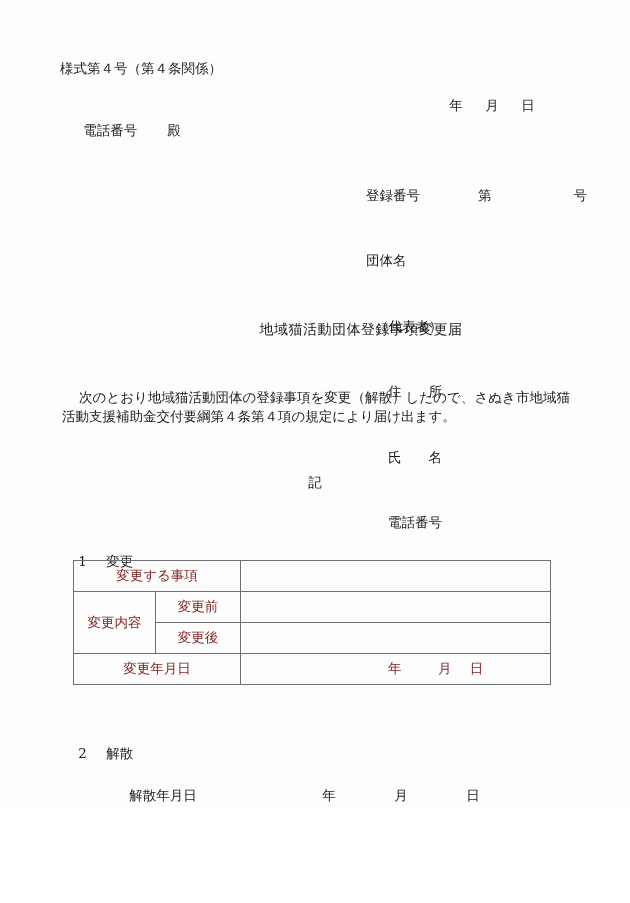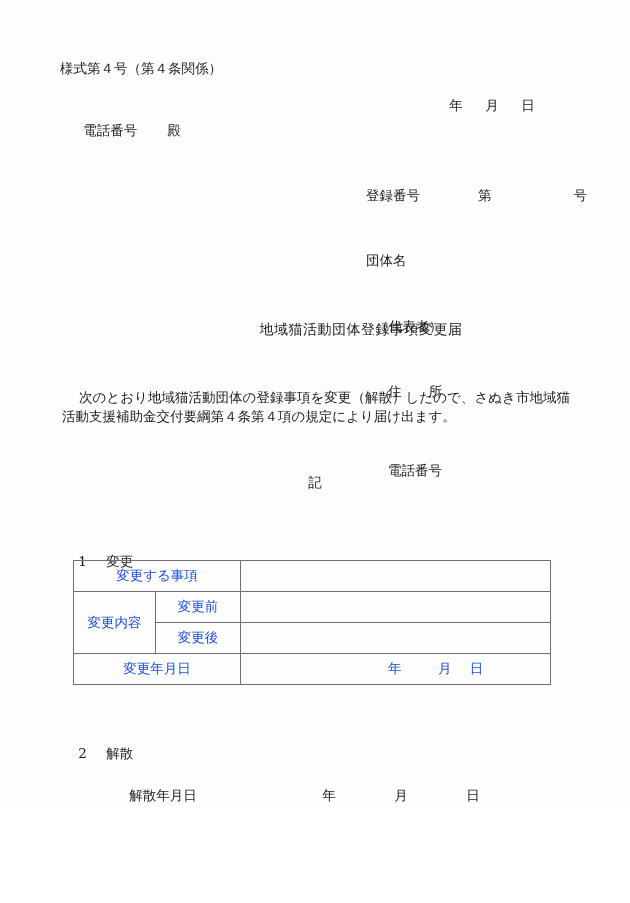--- a/index.html
+++ b/index.html
@@ -101,21 +101,21 @@
     border-collapse: collapse;
     table-layout: fixed;
     font-size: 13.5px;
   }
   #change-table td {
     border: 1px solid #6f6f6f;
     padding: 0;
     height: 30px;
     text-align: center;
     vertical-align: middle;
-    color: #1d4ed8;
+    color: #7f1d1d;
   }
   #change-table td.blank { border-left: 1px solid #6f6f6f; }
   .col-a { width: 82px; }
   .col-b { width: 85px; }
   .col-c { width: 310px; }
   .date-cell .dsp { display: inline-block; width: 50px; }
   .date-cell { text-align: left; padding-left: 62px !important; }
 
   
   #dissolution-date-row {
@@ -143,20 +143,21 @@
   <div class="abs t13" id="registrant-block">
 
     <span class="reg-row"><span>登録番号</span><span class="sp-dai"></span><span>第</span><span class="sp-go"></span><span>号</span></span>
 
     <span class="reg-row"><span>団体名</span></span>
 
     <span class="reg-row indent1"><span>（代表者）</span></span>
 
     <span class="reg-row indent2"><span>住　　所</span></span>
 
+    <span class="reg-row indent2"><span>氏　　名</span></span>
 
     <span class="reg-row indent2"><span>電話番号</span></span>
   </div>
 
   <div class="abs" id="doc-title">地域猫活動団体登録事項変更届</div>
 
   <div class="abs" id="body-text">次のとおり地域猫活動団体の登録事項を変更（解散）したので、さぬき市地域猫活動支援補助金交付要綱第４条第４項の規定により届け出ます。</div>
 
   <div class="abs" id="ki-marker">記</div>
 

